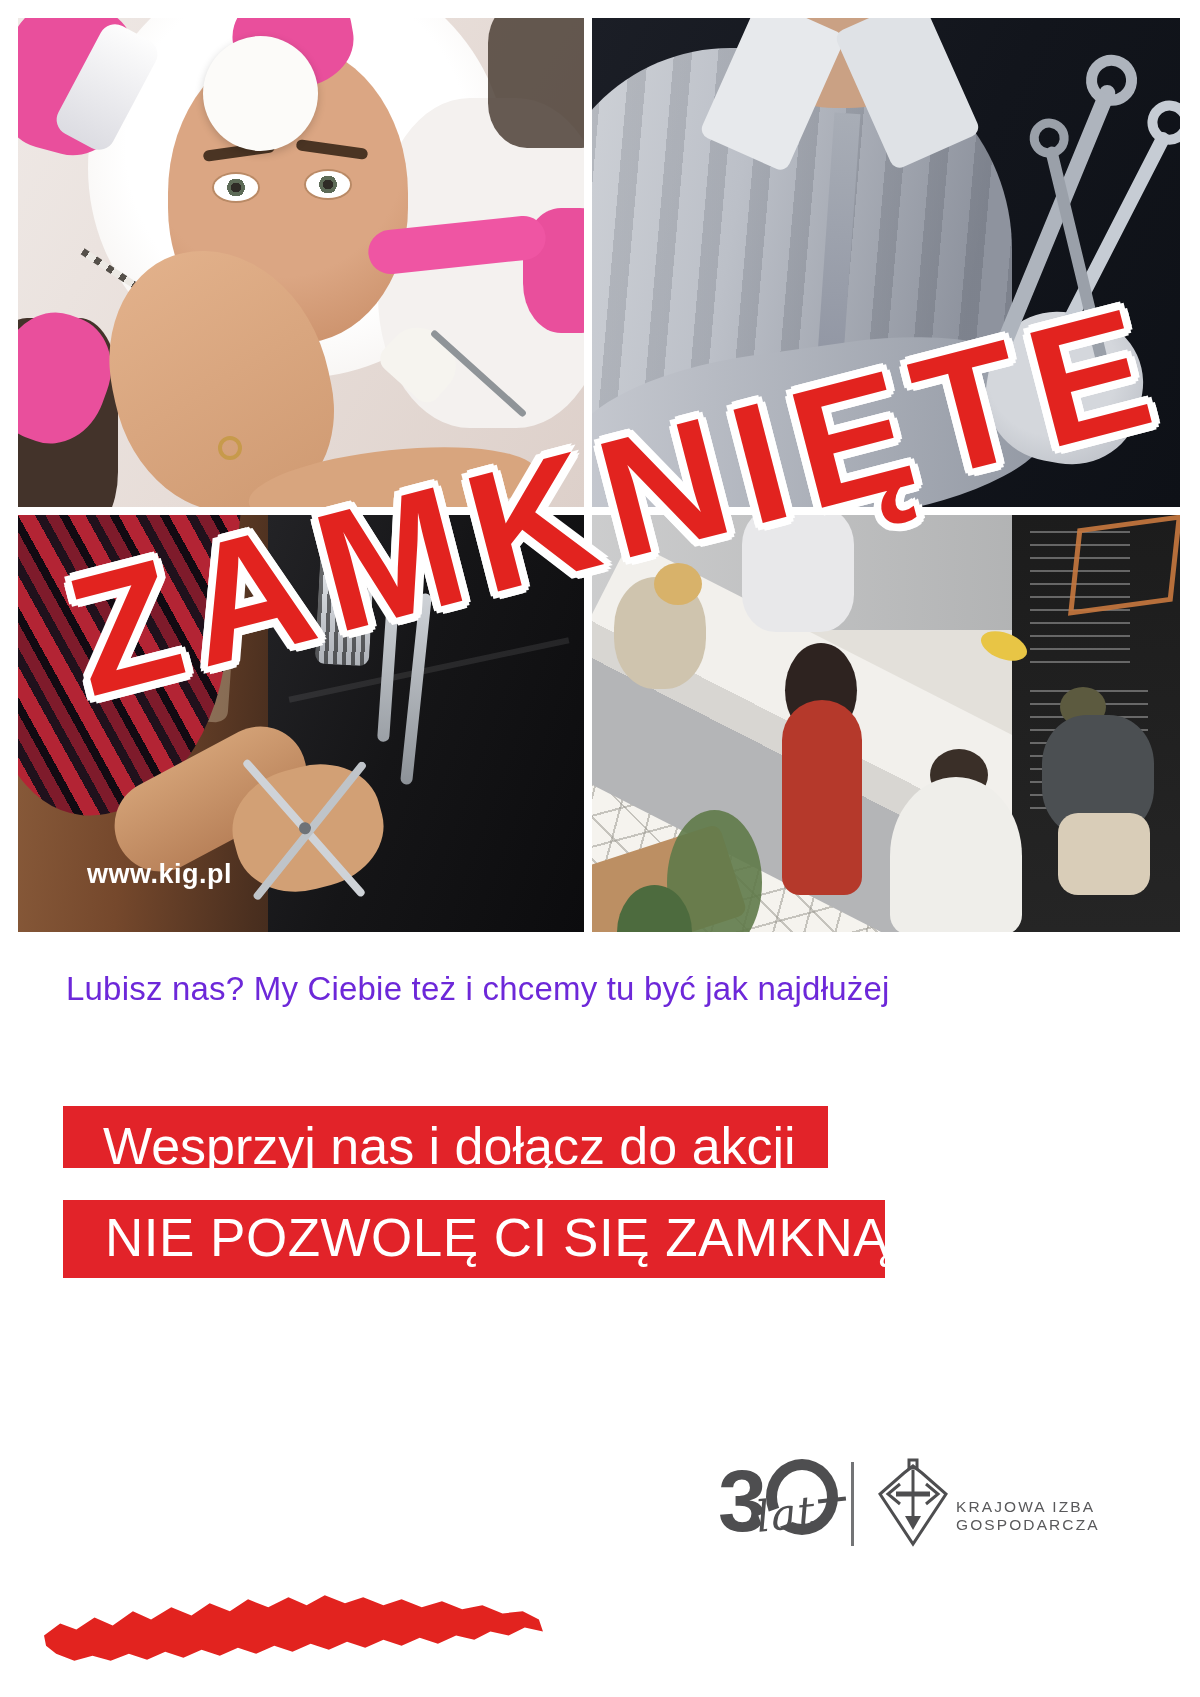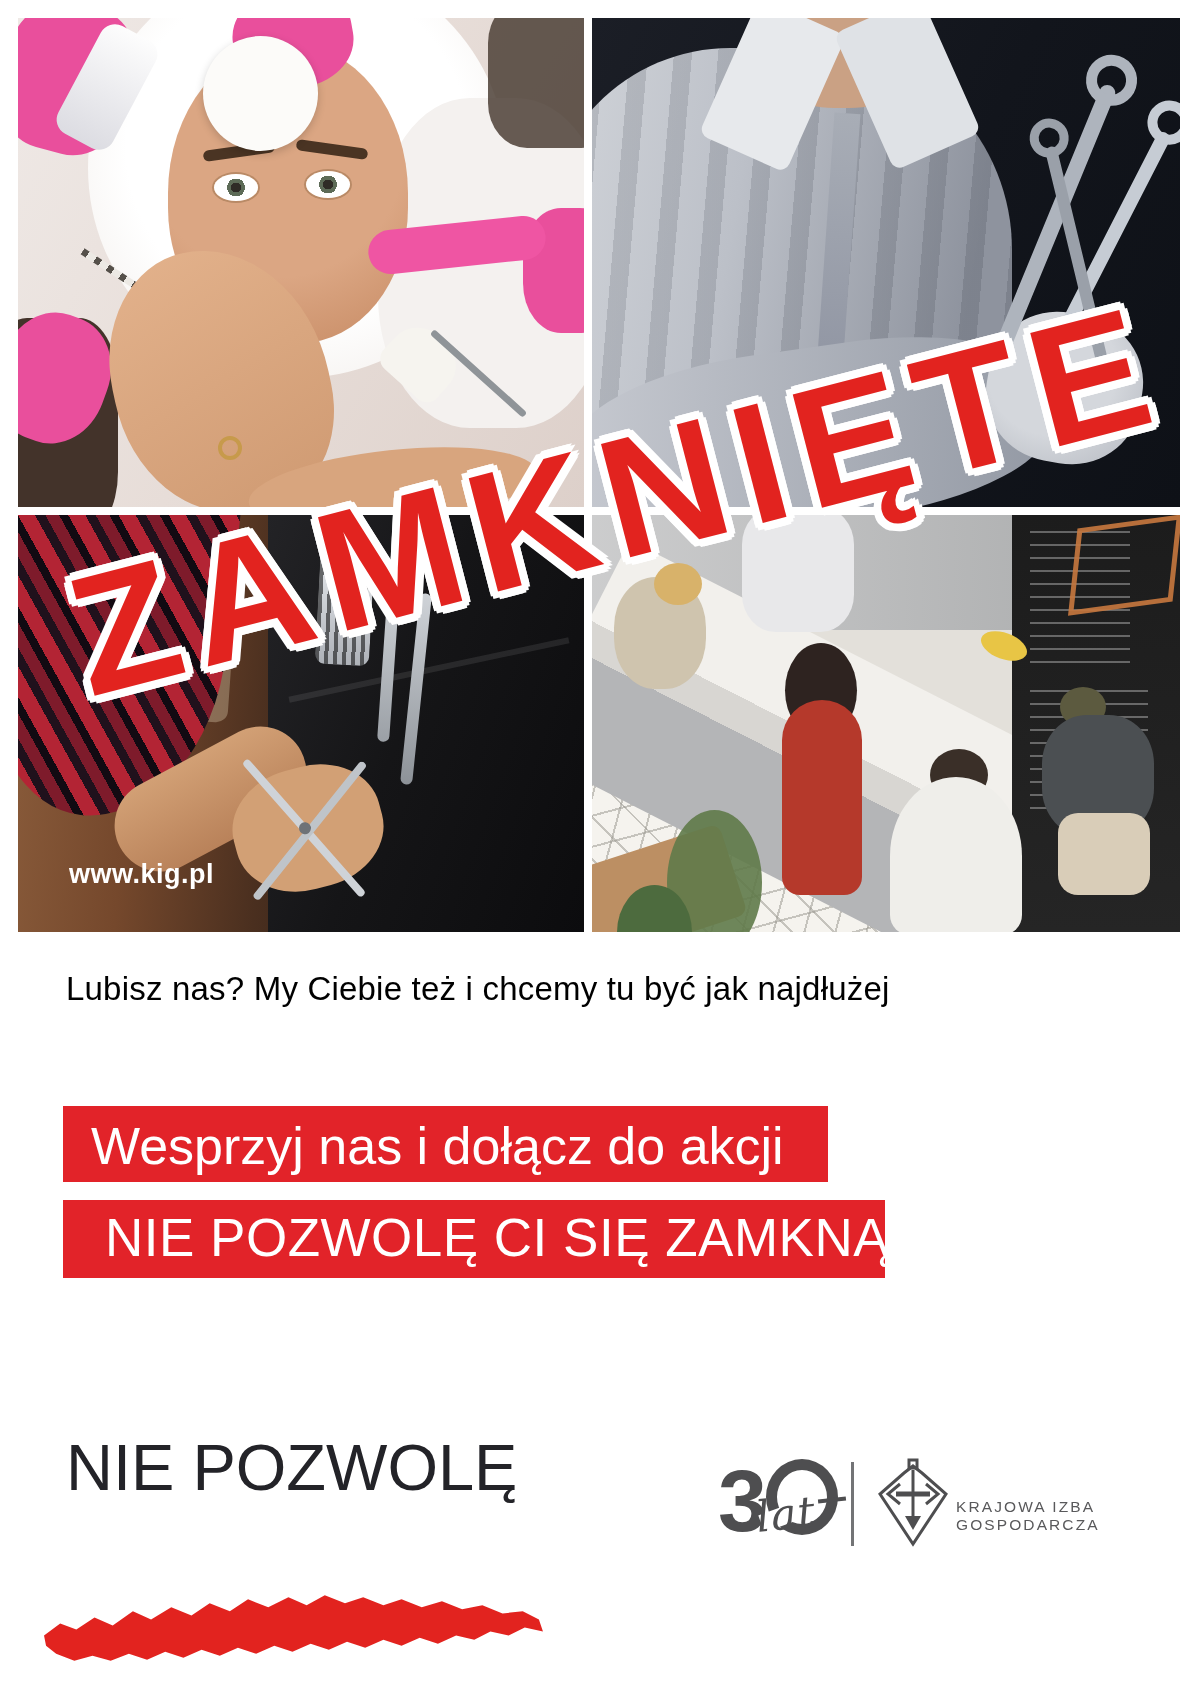--- a/index.html
+++ b/index.html
@@ -72,21 +72,21 @@
   .h-apron{left:250px;top:0;width:316px;height:417px;
     background:linear-gradient(110deg,#232326 0%,#151517 45%,#0c0c0e 100%);}
   .h-pocket{left:268px;top:152px;width:286px;height:6px;background:rgba(255,255,255,.09);transform:rotate(-12deg);}
   .h-clipper{left:300px;top:28px;width:54px;height:122px;border-radius:10px;transform:rotate(3deg);
     background:linear-gradient(#d9dce0 0 30%,#aeb2b8 100%),repeating-linear-gradient(90deg,#777 0 4px,transparent 4px 9px);background-blend-mode:multiply;}
   .h-clip1{left:365px;top:55px;width:12px;height:172px;border-radius:6px;transform:rotate(4deg);
     background:linear-gradient(#d6dade,#9ba0a6);}
   .h-clip2{left:392px;top:78px;width:12px;height:192px;border-radius:6px;transform:rotate(6deg);
     background:linear-gradient(#cfd3d8,#8d9298);}
   .h-scissors{left:208px;top:242px;width:172px;height:162px;transform:rotate(6deg);}
-  .h-url{left:51px;top:344px;color:#ffffff;font-size:27px;font-weight:700;letter-spacing:.5px;}
+  .h-url{left:69px;top:344px;color:#ffffff;font-size:27px;font-weight:700;letter-spacing:.5px;}
 
   
   .c-floor{left:-35px;top:230px;width:330px;height:250px;border-radius:18px;transform:rotate(-15deg);
     background-color:#f5f3ee;background-image:
     repeating-linear-gradient(0deg,rgba(150,148,140,.5) 0 2px,transparent 2px 30px),
     repeating-linear-gradient(60deg,rgba(150,148,140,.5) 0 2px,transparent 2px 30px),
     repeating-linear-gradient(120deg,rgba(150,148,140,.5) 0 2px,transparent 2px 30px);}
   .c-back{left:0;top:0;width:430px;height:115px;background:linear-gradient(90deg,#c8c9cb,#a9abad);opacity:.85;}
   .c-counter{left:-45px;top:135px;width:540px;height:235px;transform:rotate(27deg);
     background:linear-gradient(#f2f0ec 0 38%,#d8d6d2 38% 52%,#b4b5b7 52% 100%);}
@@ -112,23 +112,23 @@
 
   
   .stamp{position:absolute;left:36px;top:400px;width:1160px;height:200px;line-height:200px;
     text-align:center;font-size:170px;font-weight:700;letter-spacing:14px;color:#e2231f;
     transform:rotate(-14.5deg);z-index:6;white-space:nowrap;
     text-shadow:8px 0 0 #fff,-8px 0 0 #fff,0 8px 0 #fff,0 -8px 0 #fff,
       6px 6px 0 #fff,-6px 6px 0 #fff,6px -6px 0 #fff,-6px -6px 0 #fff,
       8px 3px 0 #fff,-8px 3px 0 #fff,3px 8px 0 #fff,3px -8px 0 #fff;}
 
   
-  .intro{position:absolute;left:66px;top:970px;font-size:33px;color:#000000;letter-spacing:.2px;}
+  .intro{position:absolute;left:66px;top:970px;font-size:33px;color:#6d28d9;letter-spacing:.2px;}
   .banner{position:absolute;background:#e22329;color:#ffffff;white-space:nowrap;}
-  .banner1{left:63px;top:1106px;width:765px;height:76px;font-size:52px;line-height:80px;padding-left:28px;box-sizing:border-box;}
+  .banner1{left:63px;top:1106px;width:765px;height:62px;font-size:52px;line-height:80px;padding-left:40px;box-sizing:border-box;}
   .banner2{left:63px;top:1200px;width:822px;height:78px;font-size:53px;line-height:76px;padding-left:42px;box-sizing:border-box;letter-spacing:.5px;}
   .details{position:absolute;left:67px;top:1358px;font-size:31px;color:#1d1d1f;}
   .slogan1{position:absolute;left:66px;top:1430px;font-size:65px;font-weight:400;color:#232328;letter-spacing:0;}
   .slogan2{position:absolute;left:69px;top:1508px;font-size:56px;font-weight:700;color:#232328;letter-spacing:-1px;}
   .scribble{position:absolute;left:42px;top:1586px;width:505px;height:78px;}
 
   
   .anniv{position:absolute;left:718px;top:1455px;width:130px;height:100px;color:#4e4e50;}
   .anniv .n3{position:absolute;left:0;top:2px;font-size:88px;font-weight:600;line-height:88px;}
   .anniv .ring{position:absolute;left:48px;top:4px;width:50px;height:54px;border:11px solid #4e4e50;border-radius:50%;}
@@ -238,21 +238,20 @@
     <div class="stamp">ZAMKNIĘTE</div>
   </div>
 
   <div class="intro">Lubisz nas? My Ciebie też i chcemy tu być jak najdłużej</div>
 
   <div class="banner banner1">Wesprzyj nas i dołącz do akcji</div>
 
   <div class="banner banner2">NIE POZWOLĘ CI SIĘ ZAMKNĄĆ</div>
 
 
-  <div class="slogan1">NIE POZWOLĘ</div>
 
   <svg class="scribble" viewBox="0 0 500 75">
     <path fill="#e2231f" d="M2,48 L18,36 L34,42 L52,30 L70,38 L90,24 L108,32 L128,20 L148,28 L166,16
       L186,24 L204,12 L224,20 L244,10 L262,18 L280,8 L300,16 L318,10 L338,18 L356,12 L376,20 L396,14
       L416,22 L436,18 L456,26 L476,24 L492,32 L496,44 L478,40 L462,48 L444,44 L428,52 L410,48 L392,56
       L374,50 L356,58 L338,52 L320,60 L302,54 L284,62 L266,56 L248,64 L230,58 L212,66 L194,60 L176,68
       L158,62 L140,70 L122,64 L104,72 L86,66 L68,73 L50,68 L32,73 L14,66 L4,58 Z"></path>
   </svg>
 
   <div class="anniv">

